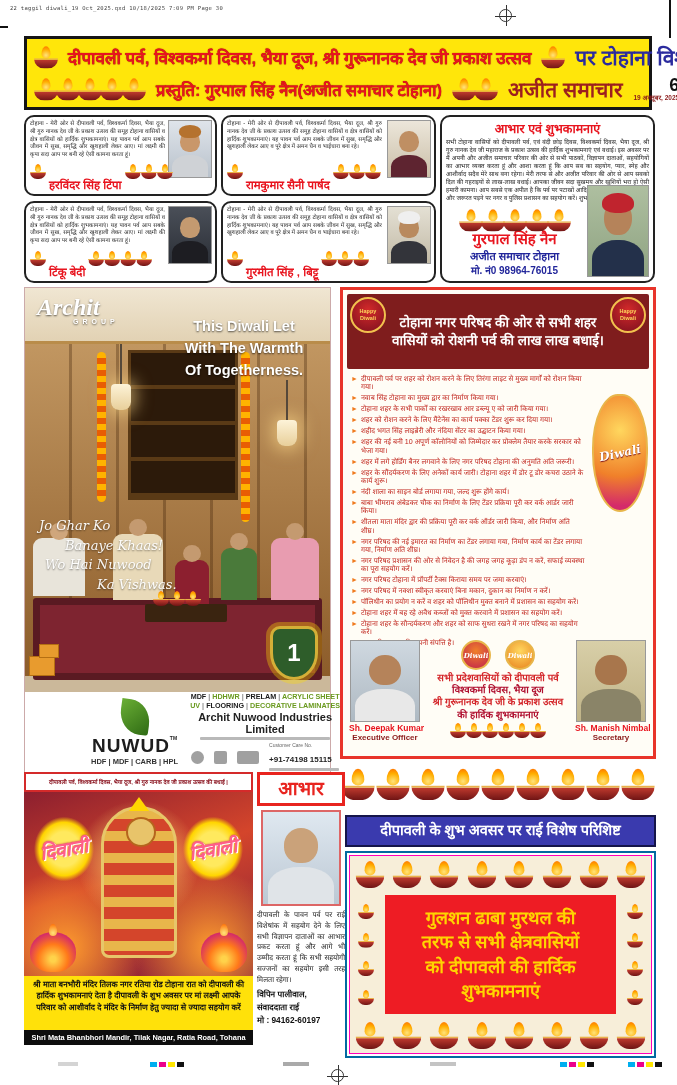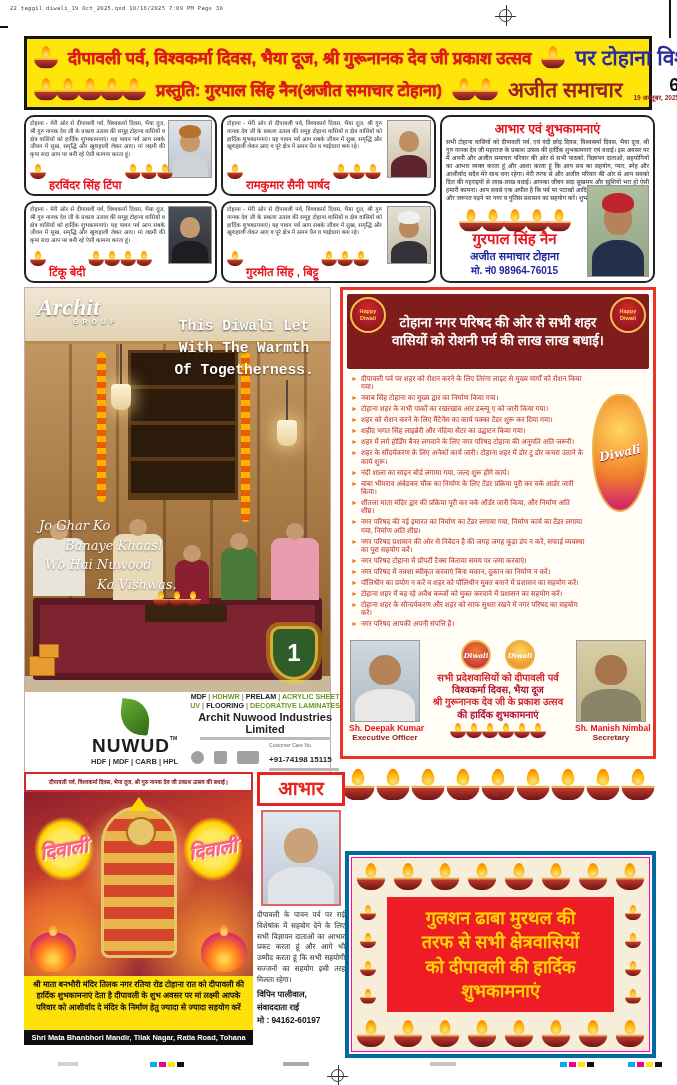--- a/index.html
+++ b/index.html
@@ -89,21 +89,21 @@
           border:7px solid #5a1a22;border-radius:3px;}
   .person{position:absolute;border-radius:9px 9px 0 0;}
   .person b{position:absolute;top:-15px;left:50%;margin-left:-9px;width:18px;height:17px;border-radius:50%;
             background:var(--skin,#c49a70);}
   .table{position:absolute;left:120px;bottom:70px;width:82px;height:18px;background:#3a2410;border-radius:2px;}
   .gift{position:absolute;background:#e89b2e;border:1px solid #b56f12;}
   .abrand{position:absolute;left:12px;top:6px;color:#fff;font-family:"Liberation Serif",serif;
           font-style:italic;font-weight:bold;font-size:24px;text-shadow:0 1px 2px rgba(0,0,0,.6);}
   .abrandsub{display:block;font-style:normal;font-size:7px;letter-spacing:4px;margin:-3px 0 0 36px;font-family:"Liberation Sans",sans-serif;}
   .ahead{position:absolute;right:4px;top:28px;width:164px;text-align:center;color:#fff;
-         font-family:Liberation Mono, monospace;font-weight:bold;font-size:14.5px;line-height:1.5;
+         font-family:Liberation Sans, sans-serif;font-weight:bold;font-size:14.5px;line-height:1.5;
          text-shadow:0 1px 2px rgba(0,0,0,.65);}
   .ascript{position:absolute;left:14px;bottom:98px;color:#fff;font-family:"DejaVu Serif",serif;
            font-style:italic;font-size:13px;line-height:1.5;opacity:.95;text-shadow:0 1px 2px rgba(0,0,0,.5);}
   .ascript span{display:block;}
   #badge1{position:absolute;right:12px;bottom:12px;width:48px;height:54px;background:#2e5d2a;
           border:3px solid #d4af37;border-radius:10px 10px 50% 50%;color:#fff;text-align:center;
           font-weight:bold;font-size:24px;line-height:48px;box-shadow:0 0 0 4px rgba(255,221,0,.35);}
   #nuwud{position:relative;height:81px;background:#fff;display:flex;align-items:center;padding:4px 8px 4px 66px;gap:12px;}
   .leaf{width:30px;height:34px;margin:0 auto 1px;background:linear-gradient(135deg,#6aae35,#2f6b14);
         border-radius:0 70% 8% 70%;transform:rotate(8deg);}
@@ -187,21 +187,21 @@
   #vipin-title{height:34px;border:3px solid #e8241f;background:#fff;color:#e8241f;font-weight:bold;
                font-size:19px;line-height:28px;text-align:center;}
   #vipin-photo{width:80px;height:96px;margin:4px auto 0;border:2px solid #d66;}
   .vbody{margin-top:4px;font-size:7.2px;line-height:1.5;color:#222;text-align:justify;}
   .vsig{font-size:8.3px;font-weight:bold;color:#111;text-align:left;margin-top:2px;}
   .vphone{font-size:8.3px;font-weight:bold;color:#111;margin-top:2px;}
 
   
   #rai-banner{left:345px;top:815px;width:311px;height:32px;background:#3a3aae;border:2px solid #15154a;
               color:#fff;font-weight:bold;font-size:14.5px;line-height:27px;text-align:center;white-space:nowrap;}
-  #rai-frame{left:345px;top:851px;width:311px;height:207px;border:4px solid #0369a1;background:#f7eed9;
+  #rai-frame{left:345px;top:851px;width:311px;height:207px;border:2px solid #0369a1;background:#f7eed9;
              box-shadow:inset 0 0 0 2px #fff,inset 0 0 0 3px #f0b;}
   .frow{position:absolute;left:4px;right:4px;height:38px;display:flex;justify-content:space-around;align-items:center;}
   .fcol{position:absolute;top:44px;bottom:44px;width:34px;display:flex;flex-direction:column;
         justify-content:space-around;align-items:center;}
   #rai-red{position:absolute;left:38px;right:38px;top:42px;bottom:42px;background:#ee1c24;
            display:flex;flex-direction:column;align-items:center;justify-content:center;
            color:#ffd400;font-weight:bold;font-size:18px;line-height:1.35;text-align:center;}
 </style>
 </head>
 <body>
@@ -532,20 +532,24 @@
           <span class="arrow" data-name="arrow-bullet-icon">►</span>
           <span class="btext" data-name="bullet-text">टोहाना शहर के सभी पार्कों का रखरखाव आर डब्ल्यू ए को जारी किया गया।</span>
         </div>
         <div class="bullet" data-name="parishad-bullet">
           <span class="arrow" data-name="arrow-bullet-icon">►</span>
           <span class="btext" data-name="bullet-text">शहर को रोशन करने के लिए मैंटेनेंस का कार्य पक्का टेंडर शुरू कर दिया गया।</span>
         </div>
         <div class="bullet" data-name="parishad-bullet">
           <span class="arrow" data-name="arrow-bullet-icon">►</span>
           <span class="btext" data-name="bullet-text">शहीद भगत सिंह लाइब्रेरी और नंदिया सेंटर का उद्घाटन किया गया।</span>
+        </div>
+        <div class="bullet" data-name="parishad-bullet">
+          <span class="arrow" data-name="arrow-bullet-icon">►</span>
+          <span class="btext" data-name="bullet-text">शहर की नई बनी 10 अपूर्ण कॉलोनियों को जिम्मेदार कर प्रोक्लेम तैयार करके सरकार को भेजा गया।</span>
         </div>
         <div class="bullet" data-name="parishad-bullet">
           <span class="arrow" data-name="arrow-bullet-icon">►</span>
           <span class="btext" data-name="bullet-text">शहर में लगे होर्डिंग बैनर लगवाने के लिए नगर परिषद टोहाना की अनुमति अति जरूरी।</span>
         </div>
         <div class="bullet" data-name="parishad-bullet">
           <span class="arrow" data-name="arrow-bullet-icon">►</span>
           <span class="btext" data-name="bullet-text">शहर के सौंदर्यकरण के लिए अनेकों कार्य जारी। टोहाना शहर में डोर टू डोर कचरा उठाने के कार्य शुरू।</span>
         </div>
         <div class="bullet" data-name="parishad-bullet">
@@ -704,20 +708,21 @@
 
 <div id="vipin" class="abs" data-name="vipin-thanks-column">
   <div id="vipin-title" data-name="aabhar-title">आभार</div>
   <div id="vipin-photo" class="photo" style="--skin:#caa27a;--shirt:#e0e4e8;background:linear-gradient(#dfe8f0,#bcc8d4);" data-name="photo-vipin-paliwal"></div>
   <div class="vbody" data-name="vipin-message">दीपावली के पावन पर्व पर राई विशेषांक में सहयोग देने के लिए सभी विज्ञापन दाताओं का आभार प्रकट करता हूं और आगे भी उम्मीद करता हूं कि सभी सहयोगी सज्जनों का सहयोग इसी तरह मिलता रहेगा।</div>
   <div class="vsig" data-name="vipin-signature">विपिन पालीवाल,</div>
   <div class="vsig" data-name="vipin-designation">संवाददाता राई</div>
   <div class="vphone" data-name="vipin-phone">मो : 94162-60197</div>
 </div>
 
+<div id="rai-banner" class="abs" data-name="rai-supplement-banner">दीपावली के शुभ अवसर पर राई विशेष परिशिष्ट</div>
 <div id="rai-frame" class="abs" data-name="gulshan-dhaba-ad">
   <div class="frow ds18" style="top:2px;" data-name="diya-border-row">
         <span class="diya" data-name="diya-icon">
           <i></i>
           <u></u>
         </span>
         <span class="diya" data-name="diya-icon">
           <i></i>
           <u></u>
         </span>

